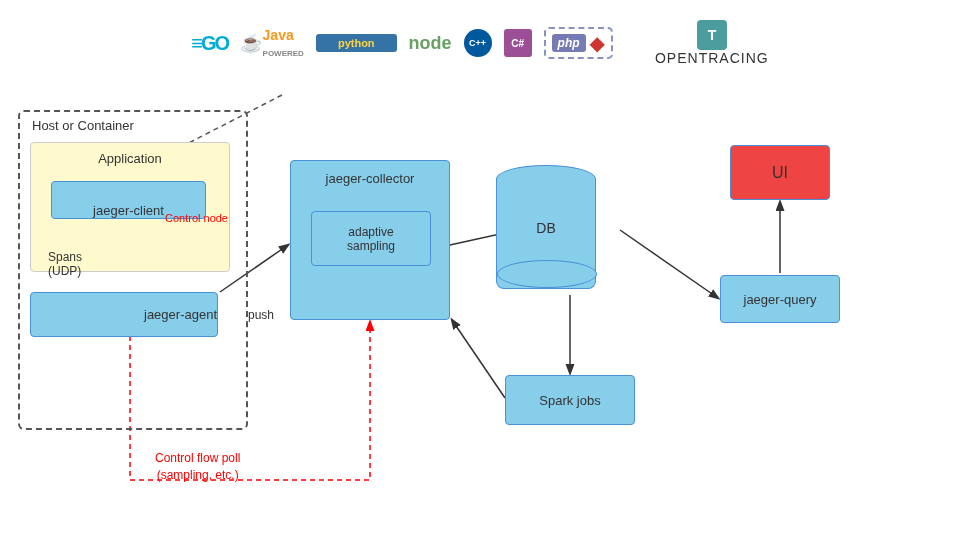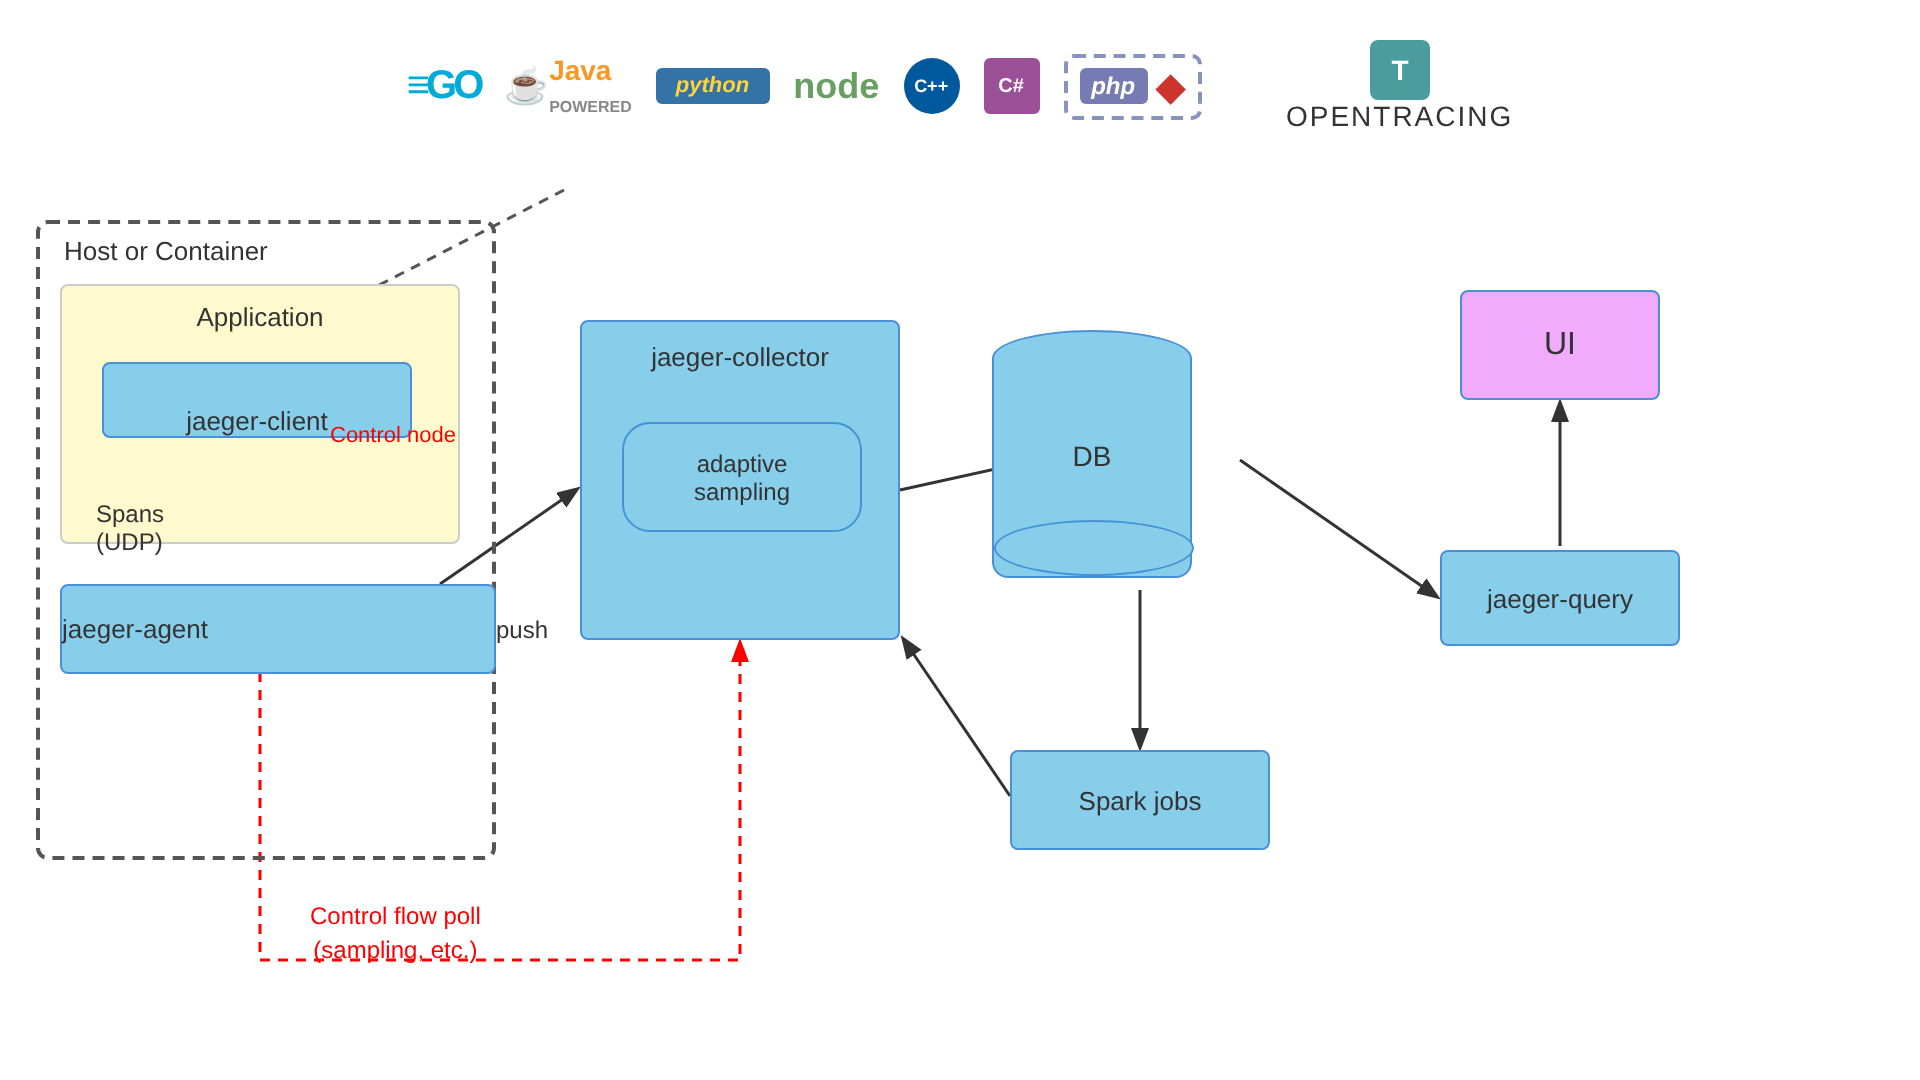--- a/index.html
+++ b/index.html
@@ -132,28 +132,28 @@
       justify-content: center;
       font-size: 13px;
       color: #333;
     }
 
     
     .jaeger-agent {
       position: absolute;
       left: 10px;
       top: 180px;
-      width: 218px;
+      width: 188px;
       height: 45px;
       background: #87CEEB;
       border: 1.5px solid #4a90d9;
       border-radius: 4px;
       display: flex;
       align-items: center;
-      justify-content: flex-start;
+      justify-content: flex-end;
       font-size: 13px;
       color: #333;
     }
 
     
     .spans-label {
       position: absolute;
       left: 28px;
       top: 138px;
       font-size: 12px;
@@ -182,21 +182,21 @@
 
     
     .adaptive-sampling {
       position: absolute;
       left: 20px;
       top: 50px;
       width: 120px;
       height: 55px;
       background: #87CEEB;
       border: 1.5px solid #4a90d9;
-      border-radius: 14px;
+      border-radius: 4px;
       display: flex;
       align-items: center;
       justify-content: center;
       text-align: center;
       font-size: 12px;
       color: #333;
     }
 
     
     .db-container {
@@ -281,21 +281,21 @@
       color: #333;
     }
 
     
     .ui-box {
       position: absolute;
       left: 730px;
       top: 55px;
       width: 100px;
       height: 55px;
-      background: #f0abfc;
+      background: #ef4444;
       border: 1.5px solid #4a90d9;
       border-radius: 4px;
       display: flex;
       align-items: center;
       justify-content: center;
       font-size: 16px;
       color: #333;
     }
 
     
@@ -345,21 +345,21 @@
   <div class="logo-item">
     <span style="color:#00ACD7;font-size:20px;font-weight:900;letter-spacing:-2px;">≡GO</span>
   </div>
 
   <div class="logo-item">
     <span style="font-size:18px;">☕</span>
     <span style="color:#f89820;font-weight:bold;font-size:14px;">Java<br><span style="font-size:8px;color:#888;">POWERED</span></span>
   </div>
 
   <div class="logo-item">
-    <span style="background:#3572A5;color:#FFD43B;padding:3px 10px;border-radius:3px;font-size:11px;font-style:italic;">python</span>
+    <span style="background:#3572A5;color:#FFD43B;padding:3px 22px;border-radius:3px;font-size:11px;">python</span>
   </div>
 
   <div class="logo-item">
     <span style="color:#68A063;font-size:18px;font-weight:bold;">node</span>
   </div>
 
   <div class="logo-item">
     <span style="background:#00599C;color:white;border-radius:50%;width:28px;height:28px;display:inline-flex;align-items:center;justify-content:center;font-size:9px;font-weight:bold;">C++</span>
   </div>
 

